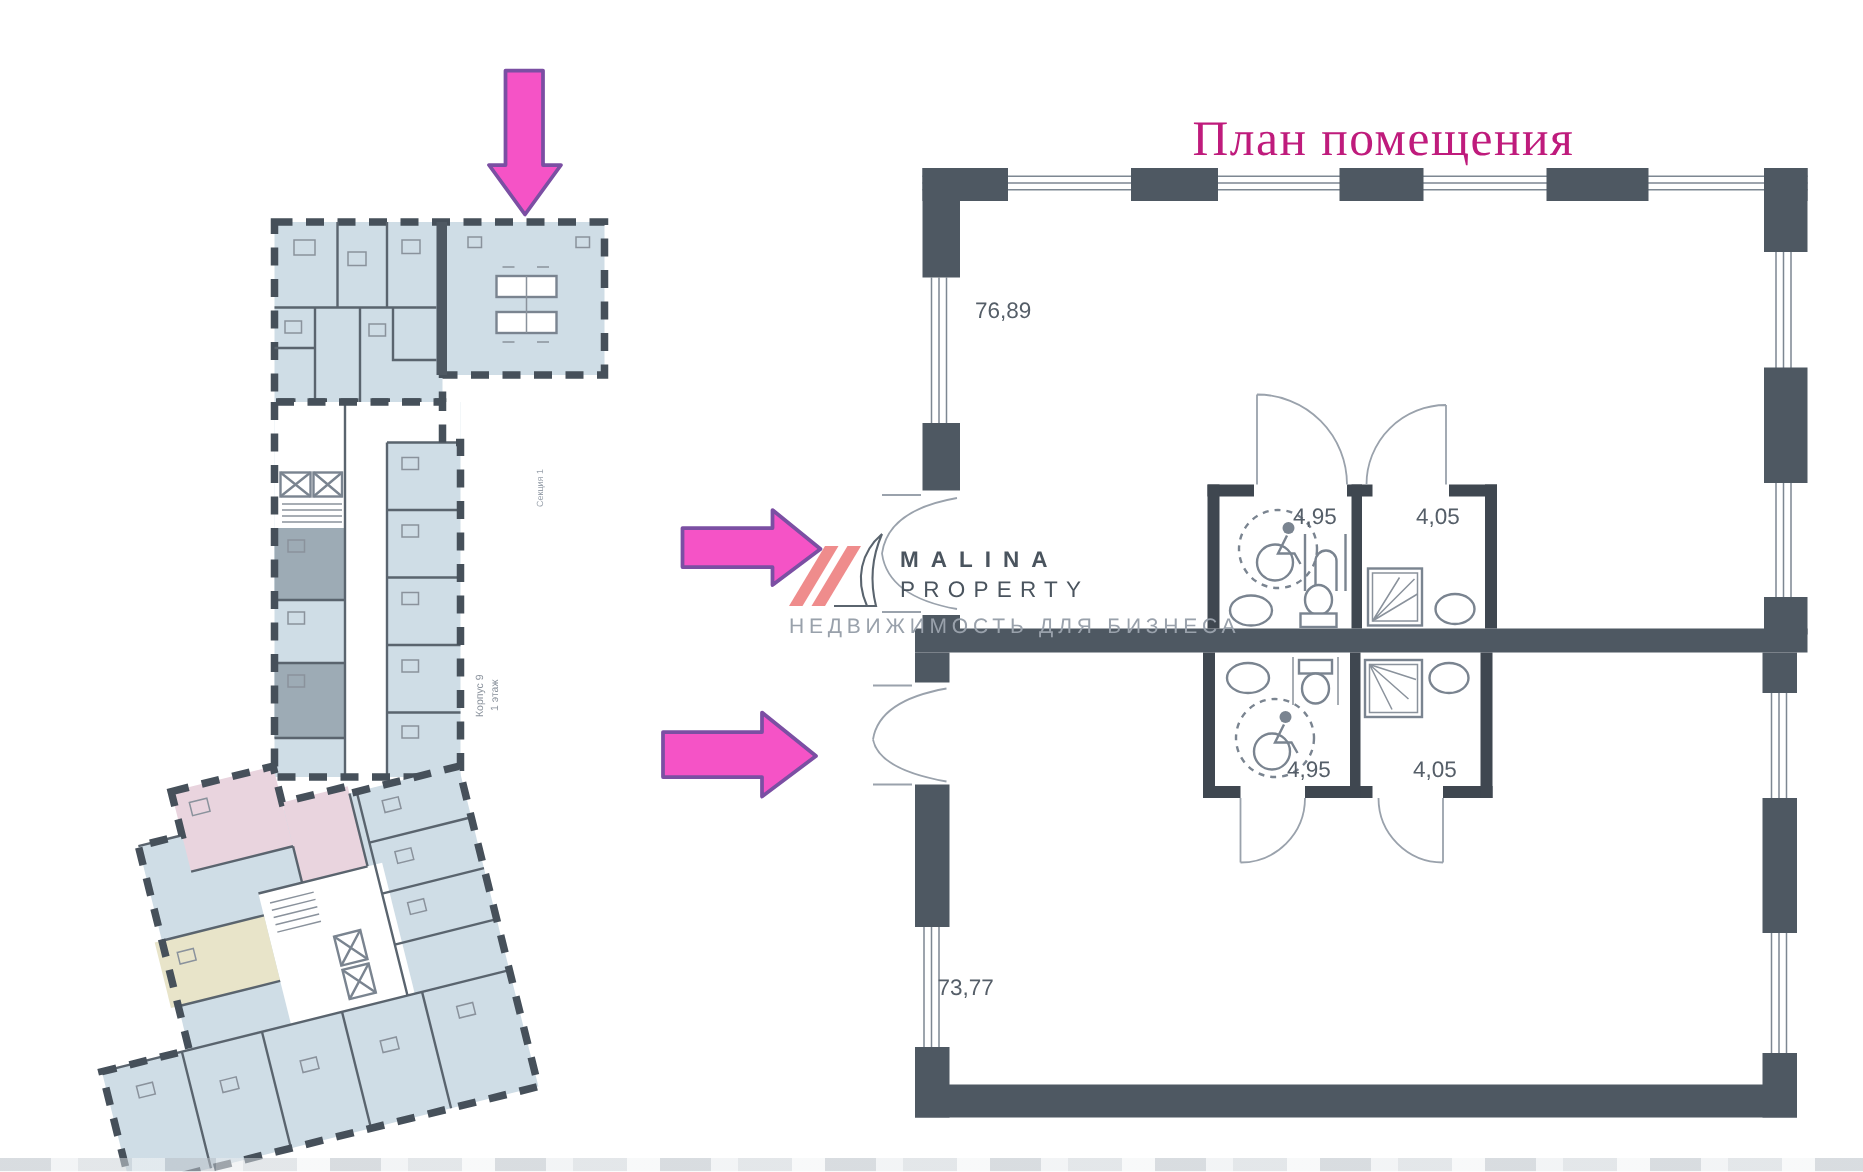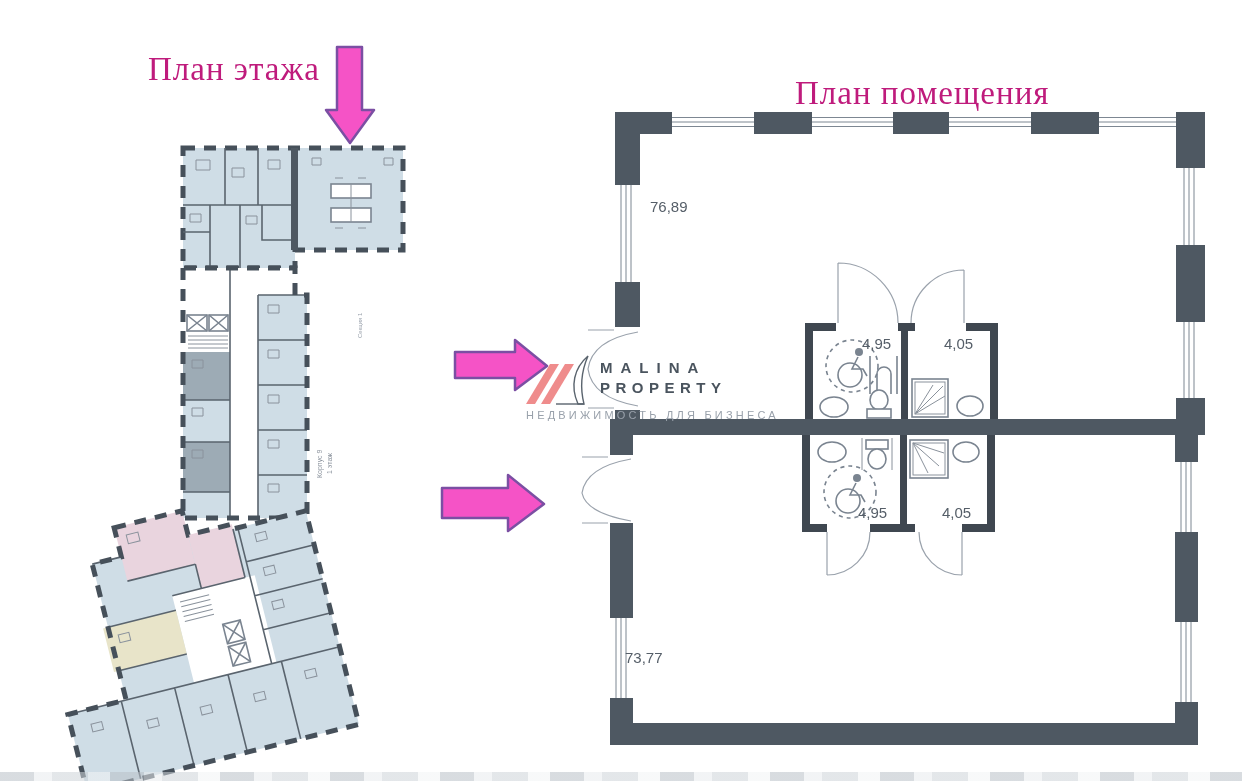--- a/index.html
+++ b/index.html
@@ -5,26 +5,26 @@
   html,body{margin:0;padding:0;background:#fff;}
   .canvas{position:relative;width:1242px;height:781px;background:#fff;overflow:hidden;
           font-family:"Liberation Sans", sans-serif;}
   .title{position:absolute;margin:0;font-family:"Liberation Serif", serif;
          font-weight:400;font-size:33px;color:#bf1b7c;letter-spacing:1px;white-space:nowrap;}
   .title-left{left:148px;top:51px;}
   .title-right{left:795px;top:51px;margin-top:24px;}
   .plan-svg{position:absolute;left:0;top:0;width:1242px;height:781px;}
   
   .logo{position:absolute;left:526px;top:352px;width:205px;}
-  .logo-row{display:flex;align-items:center;}
+  .logo-row{display:flex;align-items:flex-end;}
   .logo-mark{width:70px;height:54px;flex:0 0 auto;}
   .logo-textcol{margin-left:4px;padding-bottom:2px;}
   .brand1{font-size:15px;font-weight:bold;color:#4a545e;letter-spacing:8px;line-height:20px;}
-  .brand2{font-size:15px;font-weight:bold;color:#4a545e;letter-spacing:5.5px;line-height:20px;}
-  .tagline{margin-top:3px;font-size:11px;color:#99a1ab;letter-spacing:3.2px;white-space:nowrap;}
+  .brand2{font-size:15px;font-weight:normal;color:#4a545e;letter-spacing:5.5px;line-height:20px;}
+  .tagline{margin-top:3px;font-size:14px;color:#99a1ab;letter-spacing:3.2px;white-space:nowrap;}
   .bottom-strip{position:absolute;left:0;top:772px;width:1242px;height:9px;opacity:.55;
     background:repeating-linear-gradient(90deg,#b9c0c7 0 34px,#e8ebee 34px 52px,#cdd3d8 52px 88px,#f2f4f5 88px 110px);}
   
   .wall{fill:#4e5862;}
   .wallD{fill:#3f4750;}
   .blue{fill:#cfdde6;}
   .gray{fill:#9dabb5;}
   .pinkroom{fill:#e9d4de;}
   .beige{fill:#e8e4c9;}
   .glz{stroke:#7d8792;stroke-width:1;fill:none;}
@@ -37,21 +37,20 @@
   .arrow{fill:#f553c6;stroke:#7b4fa3;stroke-width:2.5;stroke-linejoin:round;}
   .arealbl{font-family:"Liberation Sans", sans-serif;font-size:15px;fill:#555e68;}
   .minilbl{font-family:"Liberation Sans", sans-serif;font-size:7px;fill:#8a929c;}
   .tinylbl{font-family:"Liberation Sans", sans-serif;font-size:6px;fill:#9aa2ac;}
 </style>
 </head>
 <body>
 
 <div class="canvas">
 
-  <h1 class="title title-left">План этажа</h1>
   <h1 class="title title-right">План помещения</h1>
 
   <svg class="plan-svg" viewBox="0 0 1242 781">
 
     <g>
 
       <g>
         <polygon class="blue" points="183,148 403,148 403,250 295,250 295,268 183,268"></polygon>
         <polygon class="dashwall" points="183,148 403,148 403,250 295,250 295,268 183,268 183,148"></polygon>
         <rect class="wall" x="291" y="148" width="7" height="102"></rect>

